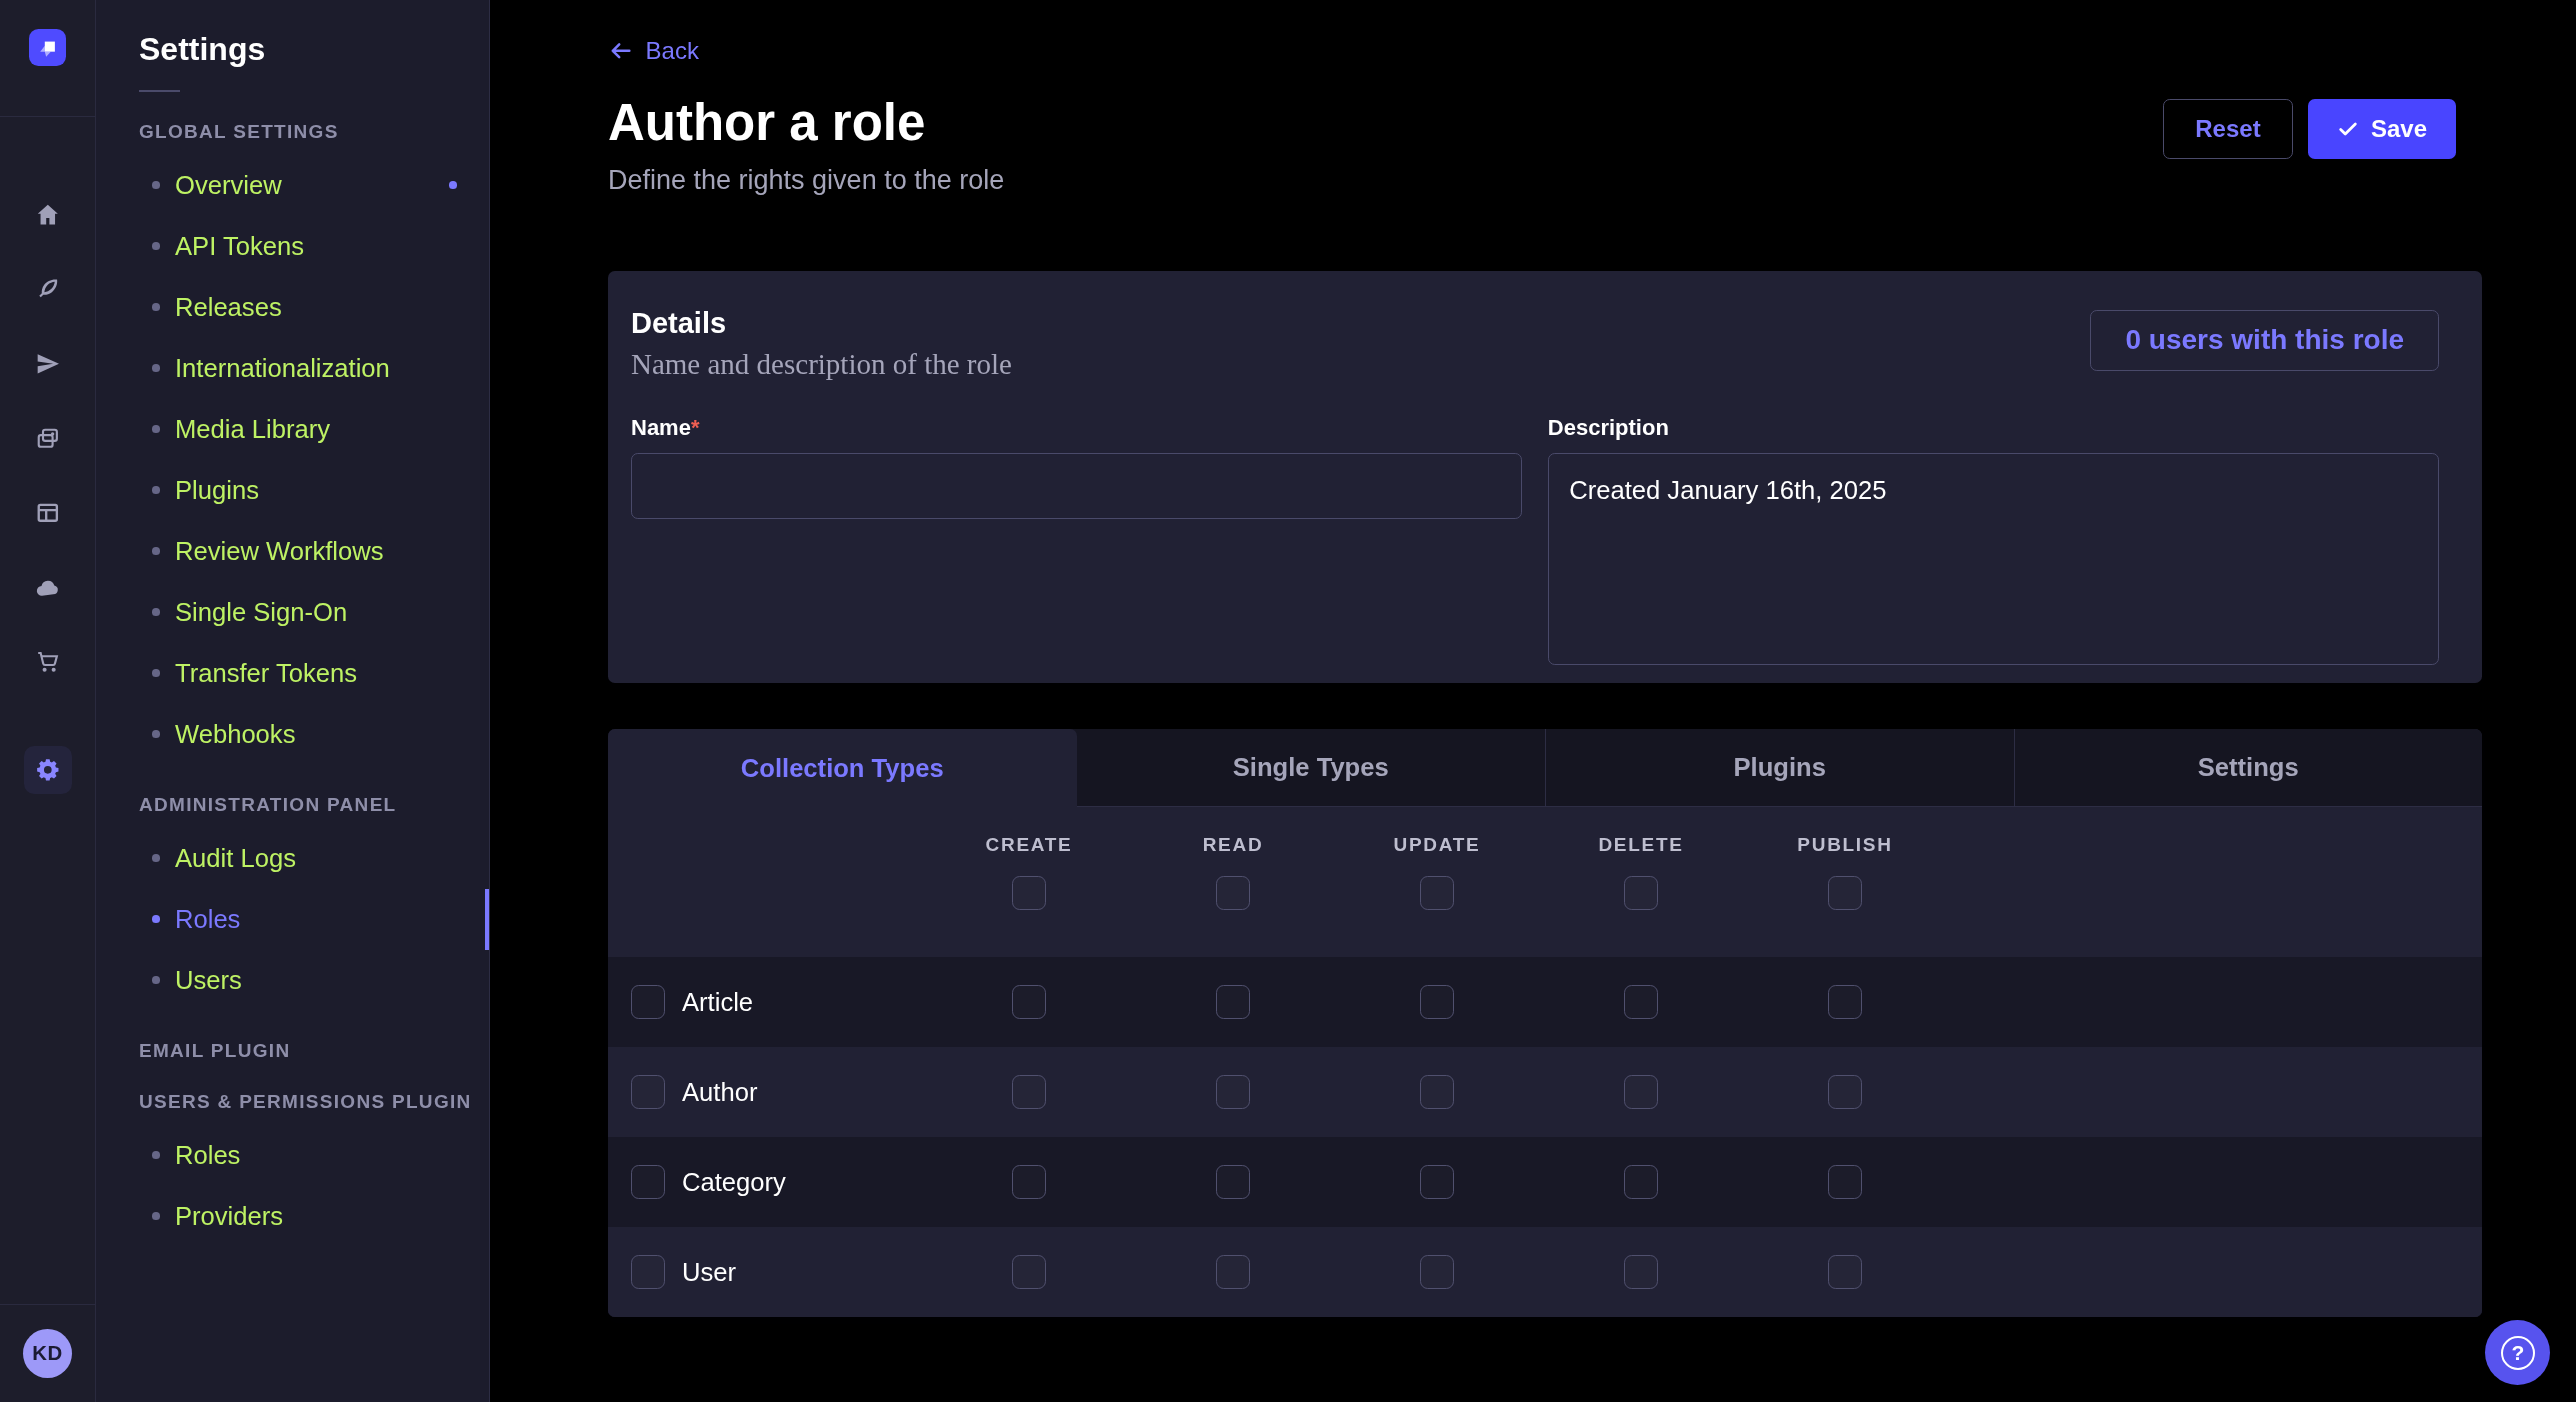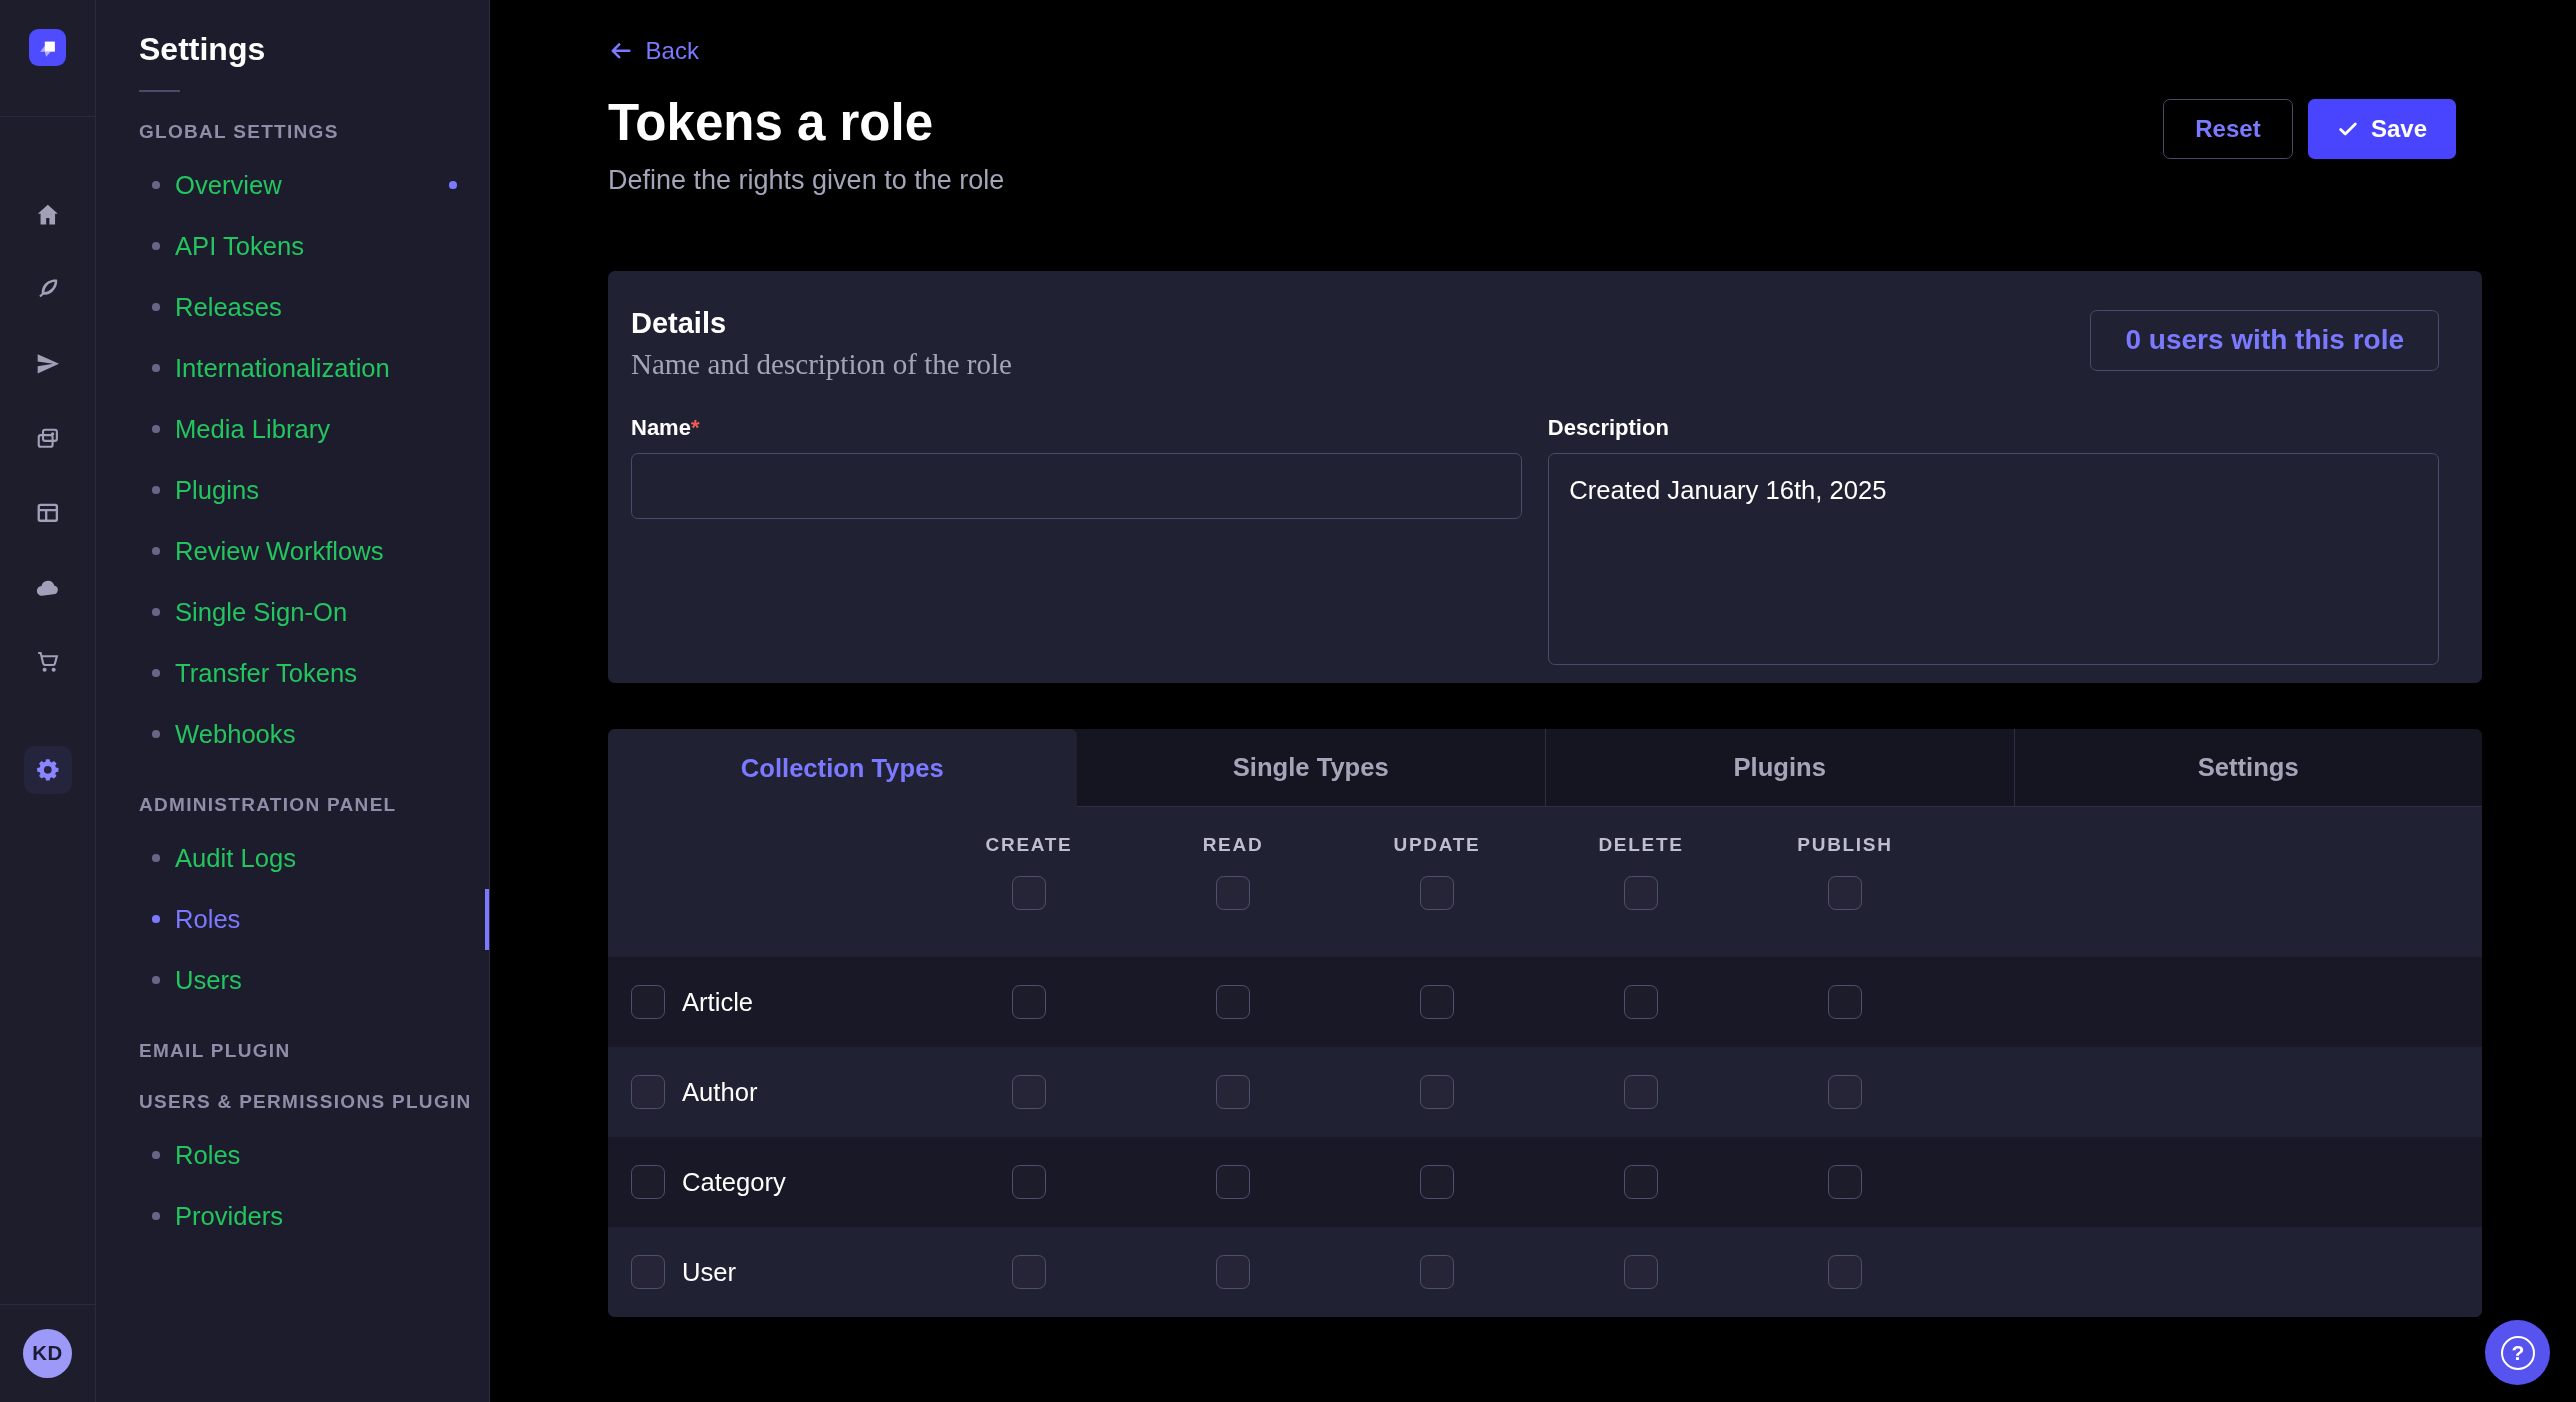--- a/index.html
+++ b/index.html
@@ -26,21 +26,21 @@
   
   .subnav { width:394px; flex-shrink:0; background:#1c1c2c; border-right:0.9px solid #2d2d44;
             padding-top:31px; position:relative; overflow:hidden; }
   .sn-title { margin-left:43px; font-size:32px; font-weight:700; }
   .sn-divider { margin:22px 0 0 43px; width:41px; height:1.7px; background:#4a4a6a; }
   .sn-section { margin-top:29px; }
   .sn-section-label { margin-left:43px; font-size:19px; font-weight:700; letter-spacing:1.3px;
                       color:#8e8ea9; }
   .sn-items { margin-top:12px; }
   .sn-item { height:61px; display:flex; align-items:center; gap:15.3px; padding-left:56px;
-             font-size:25.6px; color:#22c55e; position:relative; cursor:pointer; }
+             font-size:25.6px; color:#bef264; position:relative; cursor:pointer; }
   .bullet { width:7.7px; height:7.7px; border-radius:50%; background:#666687; flex-shrink:0; }
   .sn-item.active { color:#7b79ff; }
   .sn-item.active .bullet { background:#7b79ff; }
   .notif-dot { width:7.7px; height:7.7px; border-radius:50%; background:#7b79ff; margin-left:auto; margin-right:32px; }
   .active-indicator { position:absolute; right:0; top:0; width:4.3px; height:61px; background:#7b79ff; }
   
   .main { flex:1; display:flex; flex-direction:column; background:#000000; }
   .page-header { padding:37px 120px 0 118px; }
   .back-row { display:inline-flex; align-items:center; gap:12px; color:#7b79ff; font-size:24px; cursor:pointer; }
   .title-row { display:flex; justify-content:space-between; align-items:flex-start; margin-top:25.6px; }
@@ -242,21 +242,21 @@
 <main class="main">
   <header class="page-header">
     <div class="back-row">
       <svg width="25.6" height="25.6" viewBox="0 0 24 24" fill="none" stroke="#7b79ff" stroke-width="2.4" stroke-linecap="round" stroke-linejoin="round">
           <path d="M20 12H4.5M10.5 6L4.5 12l6 6"></path>
         </svg>
       <span>Back</span>
     </div>
     <div class="title-row">
       <div>
-        <h1 class="page-title">Tokens a role</h1>
+        <h1 class="page-title">Author a role</h1>
         <div class="page-subtitle">Define the rights given to the role</div>
       </div>
       <div class="actions">
         <button class="btn btn-reset">Reset</button>
         <button class="btn btn-save">
           <svg width="22" height="22" viewBox="0 0 24 24" fill="none" stroke="#fff" stroke-width="3" stroke-linecap="round" stroke-linejoin="round">
               <path d="M4 12.5l5 5L20 6.5"></path>
             </svg>
           <span>Save</span>
         </button>

